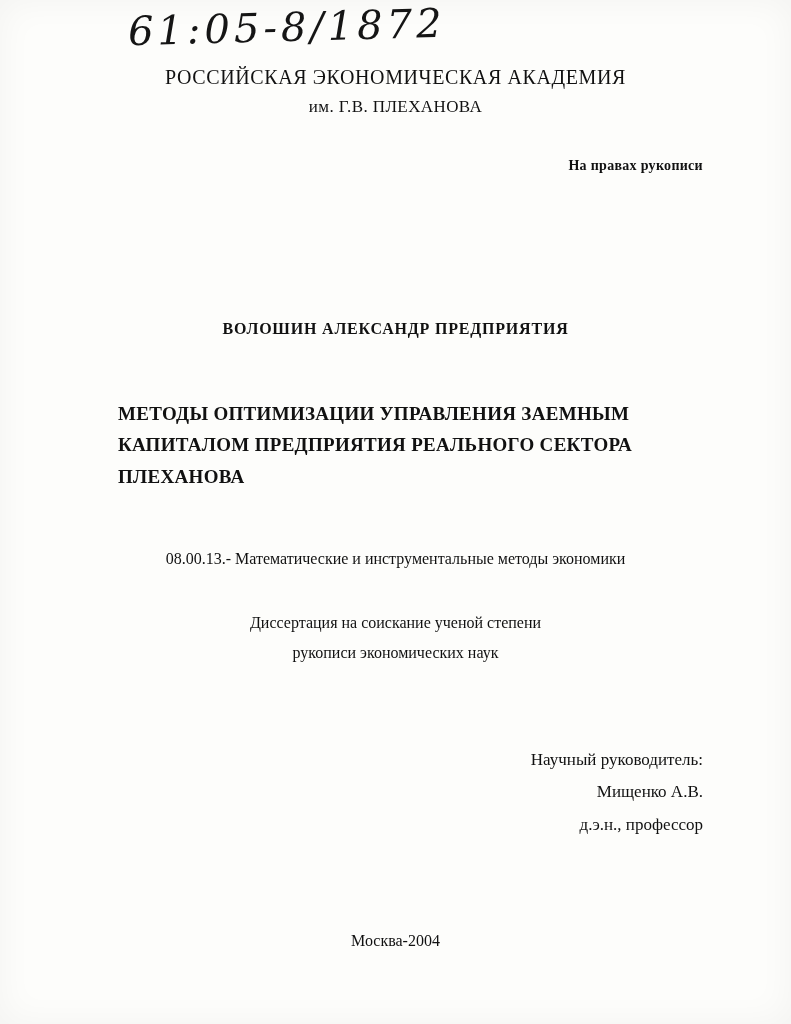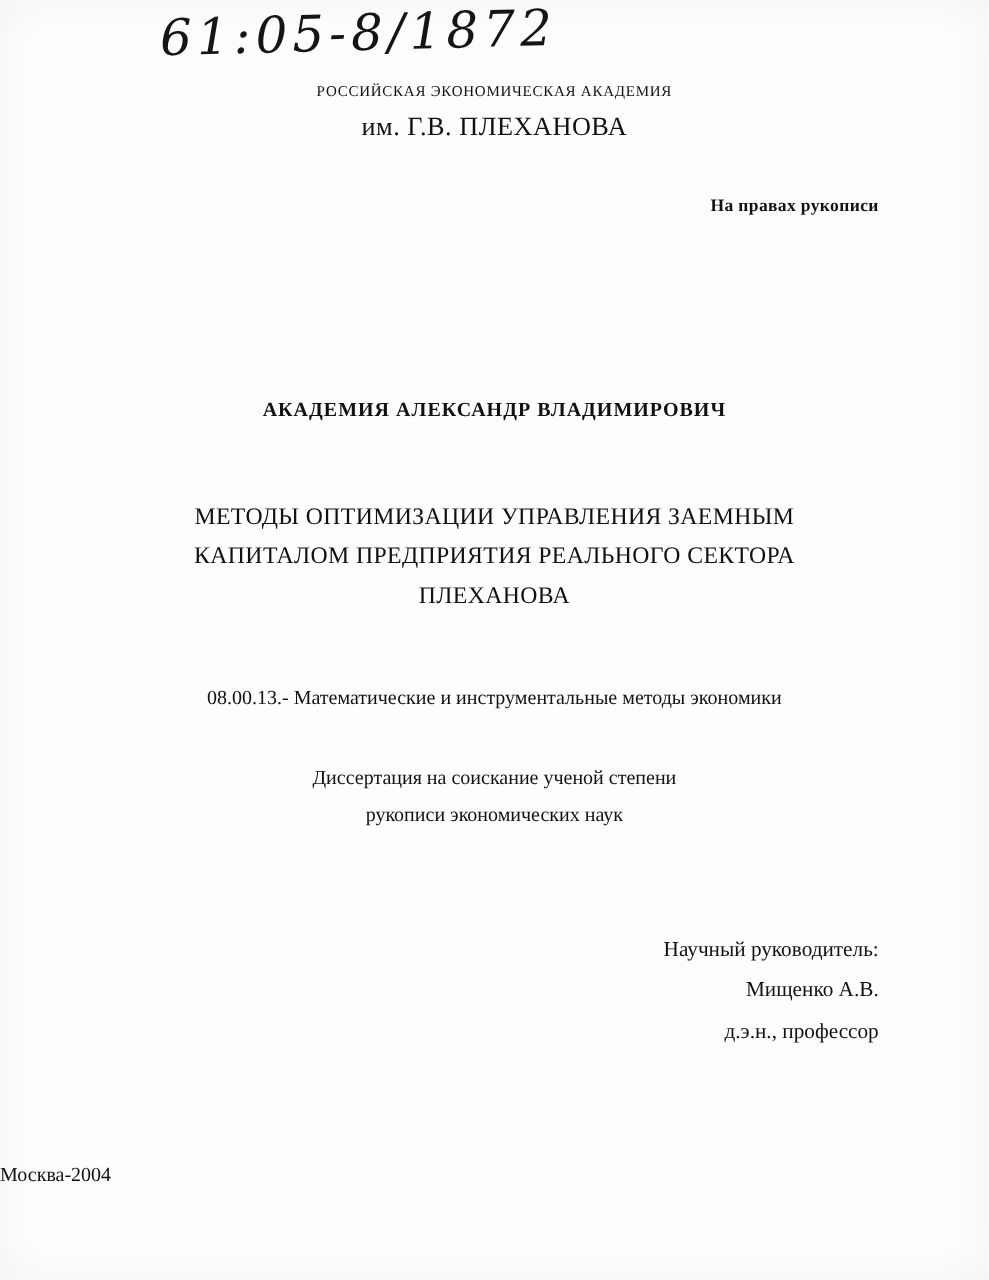--- a/index.html
+++ b/index.html
@@ -42,26 +42,26 @@
   }
 
   .org {
     position: absolute;
     top: 66px;
     left: 0;
     right: 0;
     text-align: center;
   }
   .org .line1 {
-    font-size: 12px;
+    font-size: 20px;
     letter-spacing: 0.6px;
     white-space: nowrap;
   }
   .org .line2 {
-    font-size: 21px;
+    font-size: 17px;
     margin-top: 8px;
     letter-spacing: 0.4px;
   }
 
   .manuscript {
     position: absolute;
     top: 158px;
     right: 88px;
     font-size: 14px;
     font-weight: bold;
@@ -77,23 +77,22 @@
     font-size: 16px;
     font-weight: bold;
     letter-spacing: 0.8px;
   }
 
   .title {
     position: absolute;
     top: 398px;
     left: 118px;
     right: 118px;
-    text-align: center;
     font-size: 19px;
-    font-weight: normal;
+    font-weight: bold;
     line-height: 1.65;
     letter-spacing: 0.3px;
   }
 
   .speciality {
     position: absolute;
     top: 550px;
     left: 0;
     right: 0;
     text-align: center;
@@ -118,38 +117,39 @@
     font-size: 17px;
     line-height: 1.9;
     margin-top: 16px;
   }
 
   .place {
     position: absolute;
     top: 932px;
     left: 0;
     right: 0;
+    text-align: center;
     font-size: 16px;
   }
 </style>
 </head>
 <body>
 
 <div class="page">
 
   <div class="handwriting">61:05-8/1872</div>
 
   <div class="org">
     <div class="line1">РОССИЙСКАЯ ЭКОНОМИЧЕСКАЯ АКАДЕМИЯ</div>
     <div class="line2">им. Г.В. ПЛЕХАНОВА</div>
   </div>
 
   <div class="manuscript">На правах рукописи</div>
 
-  <div class="author">АКАДЕМИЯ АЛЕКСАНДР ВЛАДИМИРОВИЧ</div>
+  <div class="author">ВОЛОШИН АЛЕКСАНДР ПРЕДПРИЯТИЯ</div>
 
   <div class="title">
     <div>МЕТОДЫ ОПТИМИЗАЦИИ УПРАВЛЕНИЯ   ЗАЕМНЫМ</div>
     <div>КАПИТАЛОМ ПРЕДПРИЯТИЯ РЕАЛЬНОГО СЕКТОРА</div>
     <div>ПЛЕХАНОВА</div>
   </div>
 
   <div class="speciality">08.00.13.- Математические и инструментальные методы экономики</div>
 
   <div class="degree">

